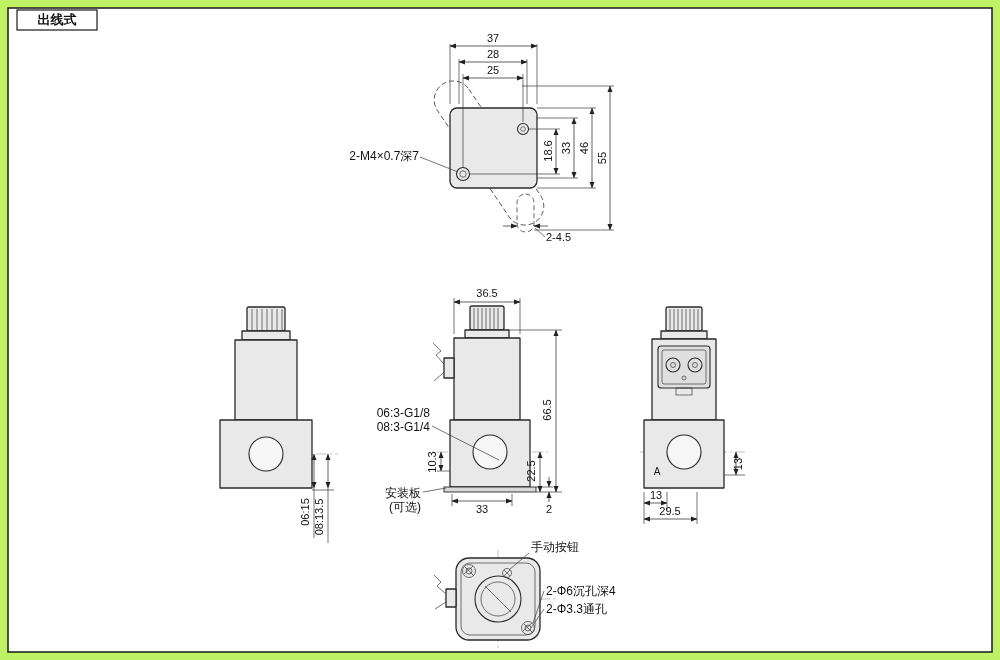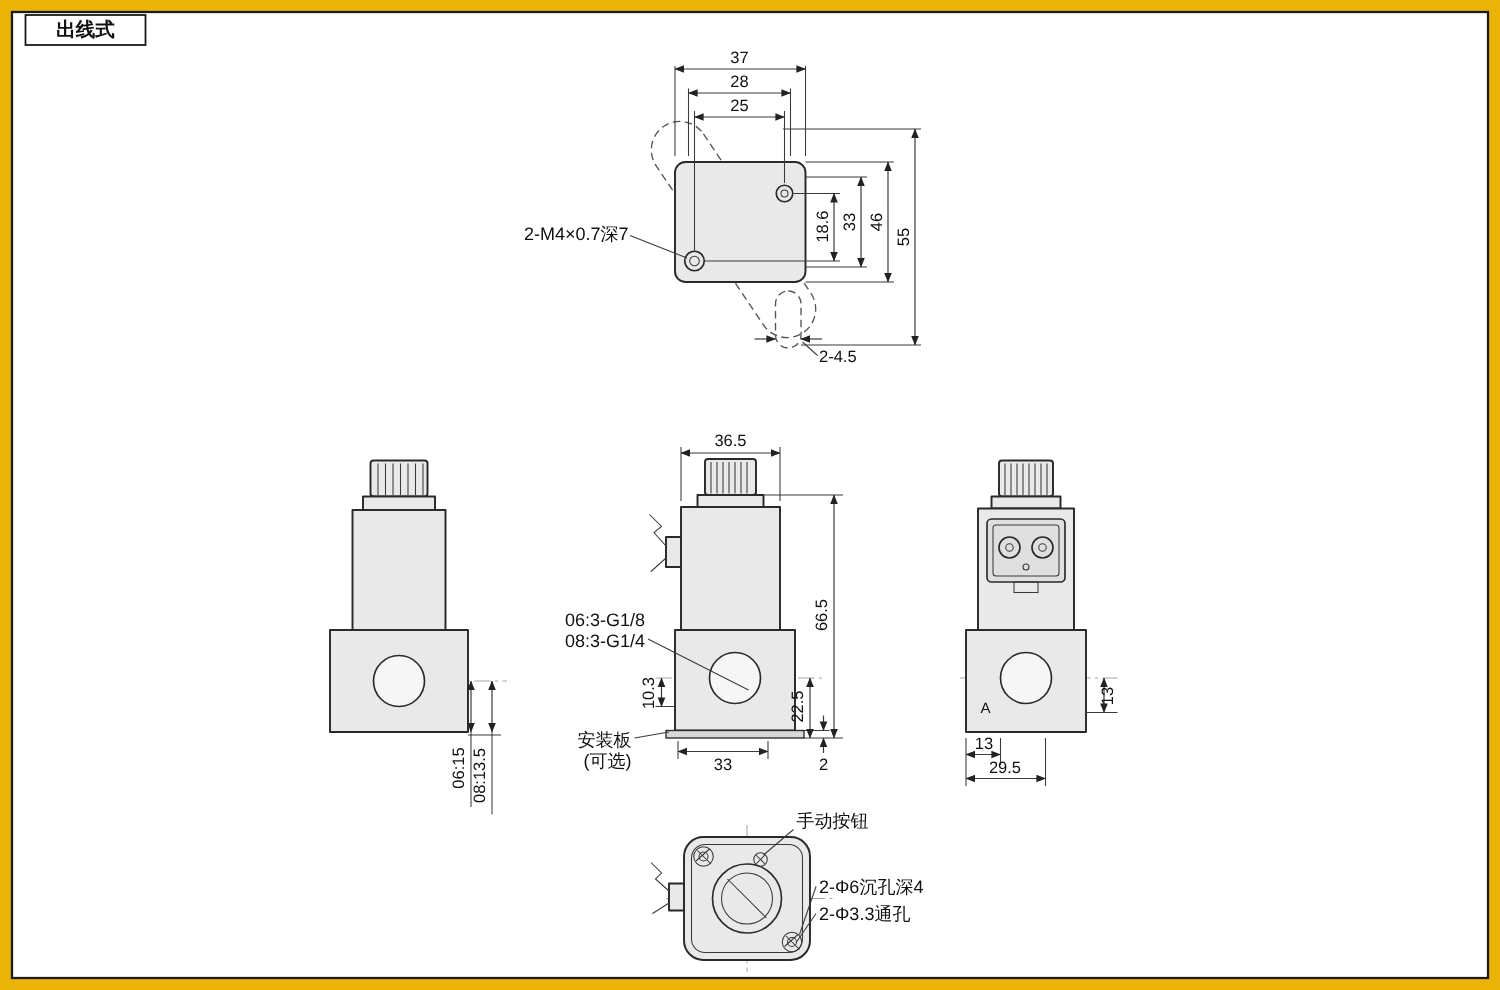--- a/index.html
+++ b/index.html
@@ -1,16 +1,16 @@
 <!DOCTYPE html>
 <html><head>
 <meta charset="utf-8">
 <style>
   html,body { margin:0; padding:0; background:#ffffff; }
-  .page { position:relative; width:1000px; height:660px; background:#eab308; overflow:hidden; }
+  .page { position:relative; width:1000px; height:660px; background:#bef264; overflow:hidden; }
   svg { display:block; }
   .body-fill { fill:#e9e9e9; stroke:#2a2a2a; stroke-width:1.3; stroke-linejoin:round; }
   .face-fill { fill:#f6f6f6; stroke:#2a2a2a; stroke-width:1.1; }
   .line  { fill:none; stroke:#2a2a2a; stroke-width:1.1; }
   .thin  { fill:none; stroke:#3a3a3a; stroke-width:0.7; }
   .dim   { fill:none; stroke:#3a3a3a; stroke-width:0.8; }
   .dashed{ fill:none; stroke:#555; stroke-width:0.9; stroke-dasharray:5 3; }
   .cl    { fill:none; stroke:#999; stroke-width:0.6; stroke-dasharray:11 3 2 3; }
   text { font-family:"Liberation Sans","DejaVu Sans",sans-serif; fill:#111; }
   .dim-t  { font-size:11px; text-anchor:middle; }

